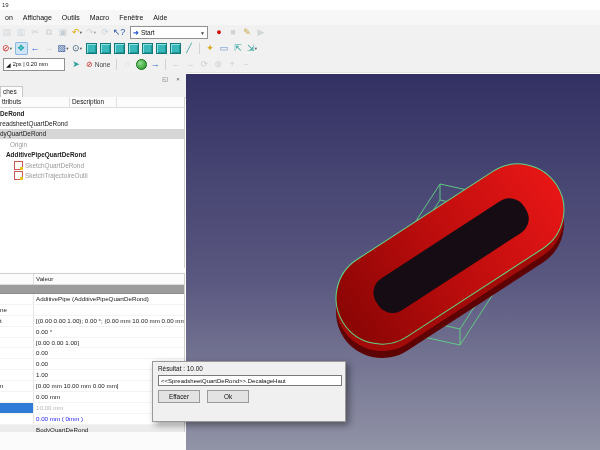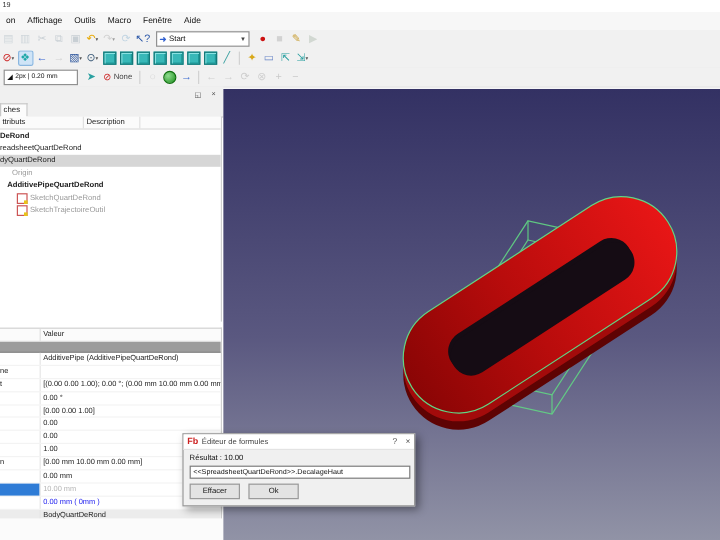--- a/index.html
+++ b/index.html
@@ -403,27 +403,19 @@
     </g>
     <g transform="translate(264,180) rotate(-33)">
       <rect x="-127" y="-46" width="254" height="92" rx="46" fill="url(#ringGrad)" stroke="#62d584" stroke-width="1"></rect>
       <rect x="-88" y="-17" width="176" height="34" rx="17" fill="#150c14"></rect>
       <rect x="-88" y="-13" width="176" height="34" rx="17" fill="#150c14"></rect>
     </g>
   </g>
 </svg>
 
 <div class="dialog">
-  <div class="dtitle">
-    <span class="dlogo">Fb</span>
-    <span>Éditeur de formules</span>
-    <span class="dctl">
-      <span>?</span>
-      <span>×</span>
-    </span>
-  </div>
   <div class="dtext">Résultat : 10.00</div>
   <input class="dinput" type="text" value="&lt;&lt;SpreadsheetQuartDeRond&gt;&gt;.DecalageHaut" style="">
   <div class="dbtns">
     <div class="dbtn">Effacer</div>
     <div class="dbtn">Ok</div>
   </div>
 </div>
 
 </body></html>

